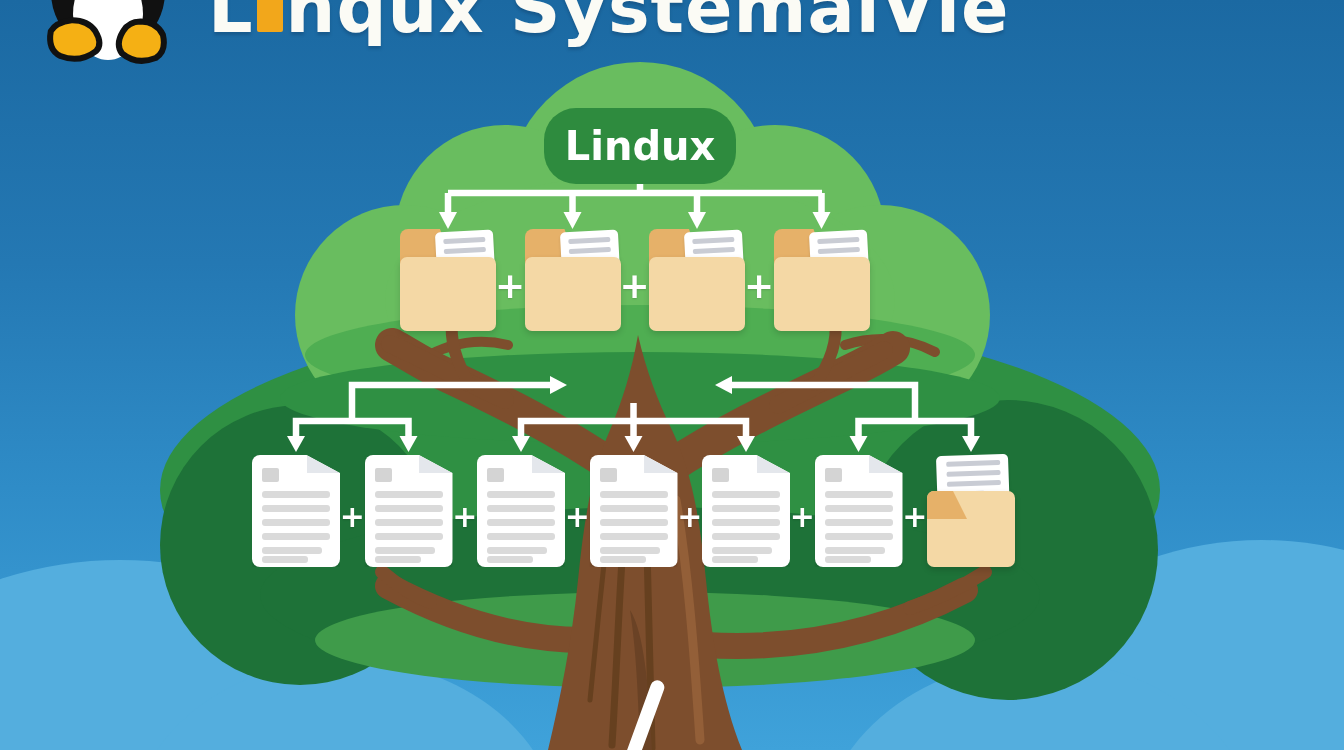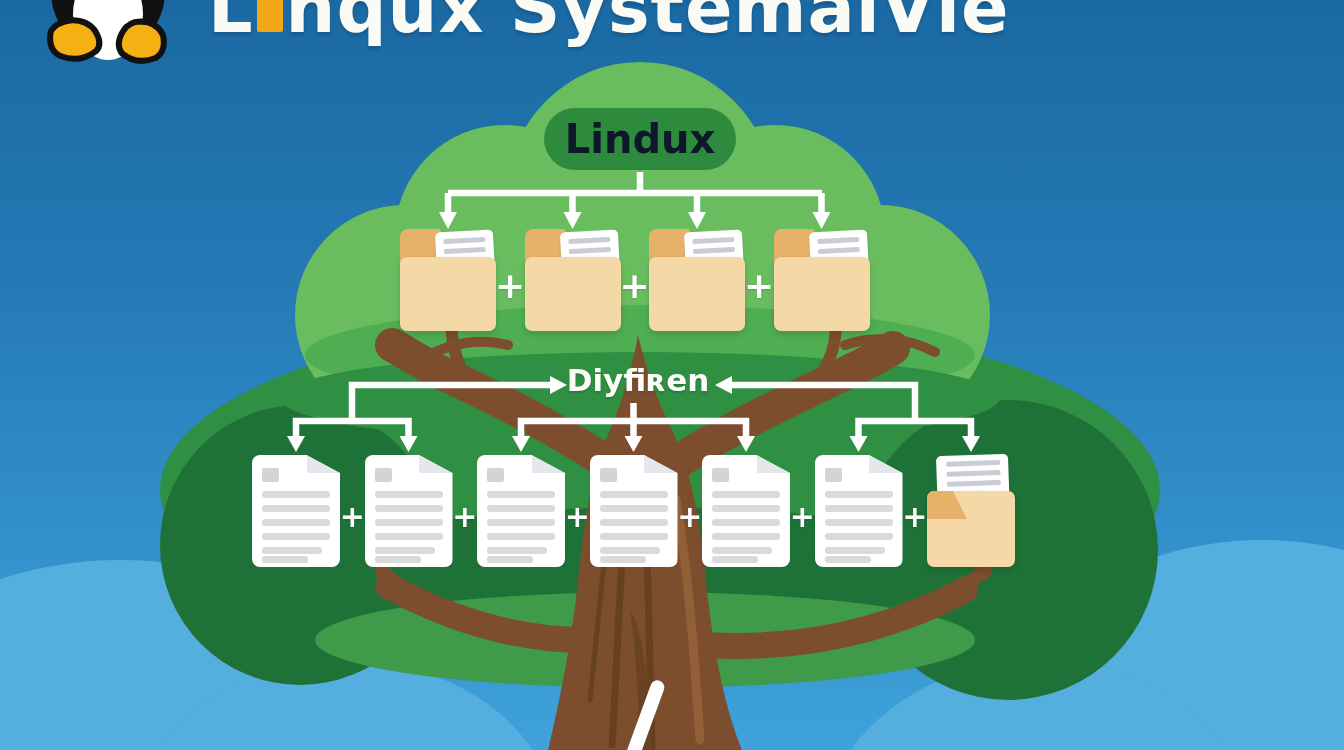--- a/index.html
+++ b/index.html
@@ -19,23 +19,23 @@
     text-shadow:0 3px 3px rgba(10,40,70,.25);
   }
   #title .iblock{
     display:inline-block;width:26px;height:60px;background:#f2a71b;
     vertical-align:baseline;margin:0 3px;border-radius:2px;
   }
   
   #tux{position:absolute;left:42px;top:-50px;z-index:6;}
   
   #root-pill{
-    position:absolute;left:544px;top:108px;width:192px;height:62px;z-index:5;
+    position:absolute;left:544px;top:108px;width:192px;height:76px;z-index:5;
     background:#2e8b3e;border-radius:32px;display:flex;align-items:center;justify-content:center;
-    color:#0f172a;font-size:40px;font-weight:bold;
+    color:#ffffff;font-size:40px;font-weight:bold;
   }
   
   #branch-label{
     position:absolute;left:638px;top:362px;transform:translateX(-50%);z-index:5;
     color:#fdfdf8;font-size:31px;font-weight:bold;white-space:nowrap;
     text-shadow:0 2px 2px rgba(20,60,30,.25);
   }
   
   .folder{
     position:absolute;top:229px;width:96px;height:102px;z-index:4;
@@ -227,21 +227,20 @@
         <div class="ln"></div>
         <div class="ln" style="width:70%;"></div>
       </div>
     <div class="front"></div>
   </div>
 
   <div class="plus l1" style="left:510px;top:285px;">+</div>
   <div class="plus l1" style="left:634.5px;top:285px;">+</div>
   <div class="plus l1" style="left:759px;top:285px;">+</div>
 
-  <div id="branch-label">Diyfiʀen</div>
 
   <div class="doc" style="left:252px;">
     <div class="fold"></div>
       <div class="sq"></div>
     <div class="ln" style="top:36px;width:68px;"></div>
       <div class="ln" style="top:50px;width:68px;"></div>
     <div class="ln" style="top:64px;width:68px;"></div>
       <div class="ln" style="top:78px;width:68px;"></div>
     <div class="ln" style="top:92px;width:60px;"></div>
       <div class="ln" style="top:101px;width:46px;"></div>

